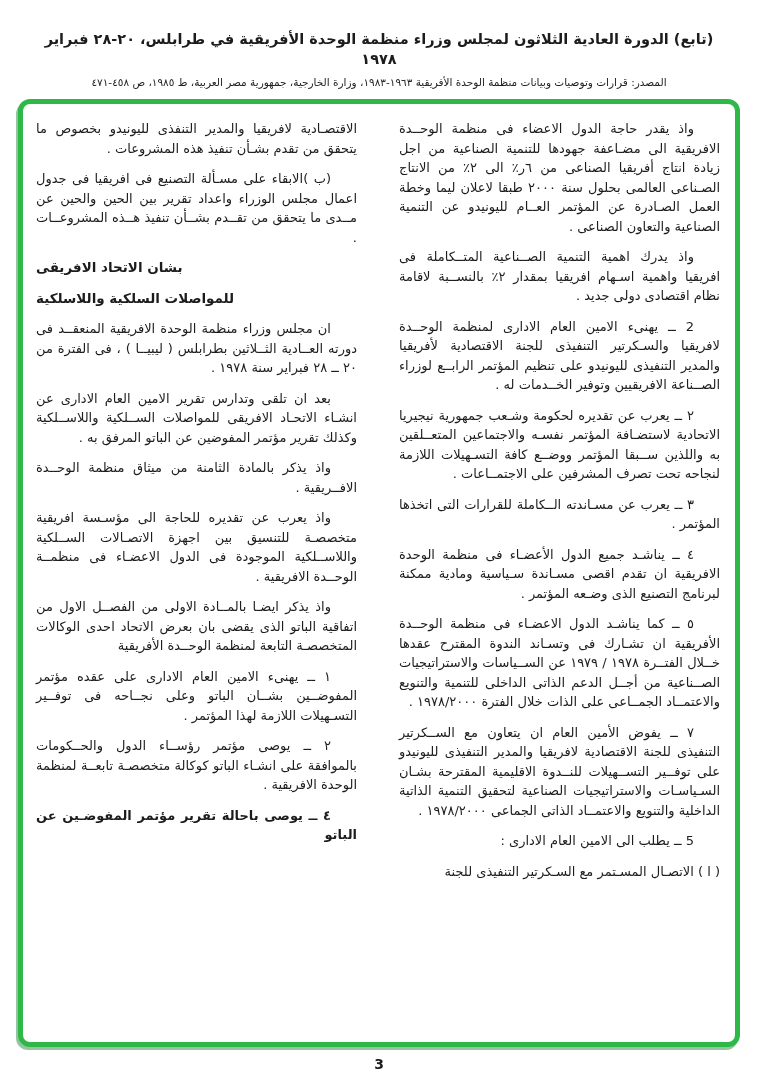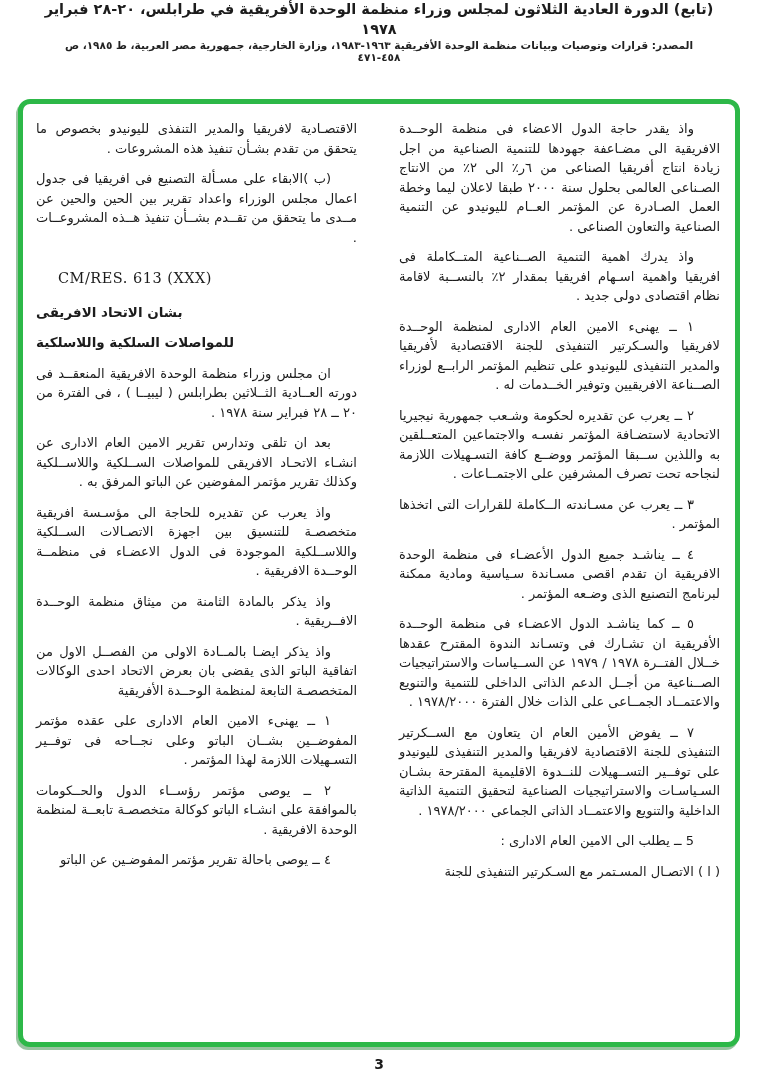--- a/index.html
+++ b/index.html
@@ -8,23 +8,23 @@
     width: 758px; height: 1078px;
     background: #ffffff;
     font-family: "DejaVu Sans", sans-serif;
     color: #1c1c1c;
     direction: rtl;
     position: relative;
   }
   .page { width: 758px; height: 1078px; position: relative; overflow: hidden; }
 
   
-  .hdr { text-align: center; }
+  .hdr { text-align: center; padding-top: 30px; }
   .hdr-title { font-size: 14.5px; font-weight: bold; line-height: 1.35; padding: 0 40px; }
-  .hdr-source { font-size: 10.5px; font-weight: bold; padding: 0 46px; color: #222; }
+  .hdr-source { font-size: 10.5px; font-weight: normal; margin-top: 7px; padding: 0 46px; color: #222; }
 
   
   .content-box {
     position: absolute;
     left: 18px; right: 18px; top: 99px;
     height: 948px;
     border: 5px solid #2db848;
     border-radius: 12px;
     box-shadow: -2px 3px 0 rgba(27,122,45,0.45);
     padding: 15px 15px 10px 13px;
@@ -38,21 +38,21 @@
     height: 100%;
   }
   .col {
     flex: 1 1 0;
     text-align: justify;
     font-size: 13px;
     line-height: 19.5px;
   }
   .col p { margin: 0 0 11px 0; text-indent: 26px; }
   .col p.no-indent { text-indent: 0; }
-  .col p.bold { font-weight: normal; }
+  .col p.bold { font-weight: bold; }
   .rescode {
     direction: ltr;
     text-align: left;
     font-family: "DejaVu Serif", serif;
     font-size: 14.5px;
     letter-spacing: 0.5px;
     margin: 22px 0 14px 0;
     padding-left: 22px;
   }
   .res-title { text-align: center; font-weight: bold; font-size: 14.5px; margin: 10px 0 14px; text-indent: 0; }
@@ -77,43 +77,42 @@
     <div class="hdr-title">(تابع) الدورة العادية الثلاثون لمجلس وزراء منظمة الوحدة الأفريقية في طرابلس، ٢٠-٢٨ فبراير ١٩٧٨</div>
     <div class="hdr-source">المصدر: قرارات وتوصيات وبيانات منظمة الوحدة الأفريقية ١٩٦٣-١٩٨٣، وزارة الخارجية، جمهورية مصر العربية، ط ١٩٨٥، ص ٤٥٨-٤٧١</div>
   </div>
 
   <div class="content-box" style="border-color: rgb(45, 184, 72);">
     <div class="columns">
 
       <section class="col">
         <p>واذ يقدر حاجة الدول الاعضاء فى منظمة الوحــدة الافريقية الى مضـاعفة جهودها للتنمية الصناعية من اجل زيادة انتاج أفريقيا الصناعى من ٦ر٪ الى ٢٪ من الانتاج الصـناعى العالمى بحلول سنة ٢٠٠٠ طبقا لاعلان ليما وخطة العمل الصـادرة عن المؤتمر العــام لليونيدو عن التنمية الصناعية والتعاون الصناعى .</p>
         <p>واذ يدرك اهمية التنمية الصــناعية المتــكاملة فى افريقيا واهمية اسـهام افريقيا بمقدار ٢٪ بالنســبة لاقامة نظام اقتصادى دولى جديد .</p>
-        <p>١ ــ يهنىء الامين العام الادارى لمنظمة الوحــدة لافريقيا والسـكرتير التنفيذى للجنة الاقتصادية لأفريقيا والمدير التنفيذى لليونيدو على تنظيم المؤتمر الرابــع لوزراء الصــناعة الافريقيين وتوفير الخــدمات له .</p>
+        <p>2 ــ يهنىء الامين العام الادارى لمنظمة الوحــدة لافريقيا والسـكرتير التنفيذى للجنة الاقتصادية لأفريقيا والمدير التنفيذى لليونيدو على تنظيم المؤتمر الرابــع لوزراء الصــناعة الافريقيين وتوفير الخــدمات له .</p>
         <p>٢ ــ يعرب عن تقديره لحكومة وشـعب جمهورية نيجيريا الاتحادية لاستضـافة المؤتمر نفسـه والاجتماعين المتعــلقين به واللذين ســبقا المؤتمر ووضــع كافة التسـهيلات اللازمة لنجاحه تحت تصرف المشرفين على الاجتمــاعات .</p>
         <p>٣ ــ يعرب عن مسـاندته الــكاملة للقرارات التى اتخذها المؤتمر .</p>
         <p>٤ ــ يناشـد جميع الدول الأعضـاء فى منظمة الوحدة الافريقية ان تقدم اقصى مسـاندة سـياسية ومادية ممكنة لبرنامج التصنيع الذى وضـعه المؤتمر .</p>
         <p>٥ ــ كما يناشـد الدول الاعضـاء فى منظمة الوحــدة الأفريقية ان تشـارك فى وتسـاند الندوة المقترح عقدها خــلال الفتــرة ١٩٧٨ / ١٩٧٩ عن الســياسات والاستراتيجيات الصــناعية من أجــل الدعم الذاتى الداخلى للتنمية والتنويع والاعتمــاد الجمــاعى على الذات خلال الفترة ١٩٧٨/٢٠٠٠ .</p>
         <p>٧ ــ يفوض الأمين العام ان يتعاون مع الســكرتير التنفيذى للجنة الاقتصادية لافريقيا والمدير التنفيذى لليونيدو على توفــير التســهيلات للنــدوة الاقليمية المقترحة بشـان السـياسـات والاستراتيجيات الصناعية لتحقيق التنمية الذاتية الداخلية والتنويع والاعتمــاد الذاتى الجماعى ١٩٧٨/٢٠٠٠ .</p>
         <p>5 ــ يطلب الى الامين العام الادارى :</p>
         <p class="no-indent">( ا ) الاتصـال المسـتمر مع السـكرتير التنفيذى للجنة</p>
       </section>
 
       <section class="col">
         <p class="no-indent">الاقتصـادية لافريقيا والمدير التنفذى لليونيدو بخصوص ما يتحقق من تقدم بشـأن تنفيذ هذه المشروعات .</p>
         <p>(ب )الابقاء على مسـألة التصنيع فى افريقيا فى جدول اعمال مجلس الوزراء واعداد تقرير بين الحين والحين عن مــدى ما يتحقق من تقــدم بشــأن تنفيذ هــذه المشروعــات .</p>
 
-        <div class="rescode">CM/RES. 613 (XXX)</div>
 
         <p class="res-sub">بشان الاتحاد الافريقى</p>
         <p class="res-sub last">للمواصلات السلكية واللاسلكية</p>
 
         <p>ان مجلس وزراء منظمة الوحدة الافريقية المنعقــد فى دورته العــادية الثــلاثين بطرابلس ( ليبيــا ) ، فى الفترة من ٢٠ ــ ٢٨ فبراير سنة ١٩٧٨ .</p>
         <p>بعد ان تلقى وتدارس تقرير الامين العام الادارى عن انشـاء الاتحـاد الافريقى للمواصلات الســلكية واللاســلكية وكذلك تقرير مؤتمر المفوضين عن الباتو المرفق به .</p>
+        <p>واذ يذكر بالمادة الثامنة من ميثاق منظمة الوحــدة الافــريقية .</p>
         <p>واذ يعرب عن تقديره للحاجة الى مؤسـسة افريقية متخصصـة للتنسيق بين اجهزة الاتصـالات الســلكية واللاســلكية الموجودة فى الدول الاعضـاء فى منظمــة الوحــدة الافريقية .</p>
-        <p>واذ يذكر بالمادة الثامنة من ميثاق منظمة الوحــدة الافــريقية .</p>
         <p>واذ يذكر ايضـا بالمــادة الاولى من الفصــل الاول من اتفاقية الباتو الذى يقضى بان بعرض الاتحاد احدى الوكالات المتخصصـة التابعة لمنظمة الوحــدة الأفريقية</p>
         <p>١ ــ يهنىء الامين العام الادارى على عقده مؤتمر المفوضــين بشــان الباتو وعلى نجــاحه فى توفــير التسـهيلات اللازمة لهذا المؤتمر .</p>
         <p>٢ ــ يوصى مؤتمر رؤســاء الدول والحــكومات بالموافقة على انشـاء الباتو كوكالة متخصصـة تابعــة لمنظمة الوحدة الافريقية .</p>
         <p class="bold">٤ ــ يوصى باحالة تقرير مؤتمر المفوضـين عن الباتو</p>
       </section>
 
     </div>
   </div>
 
   <div class="footer">3</div>

